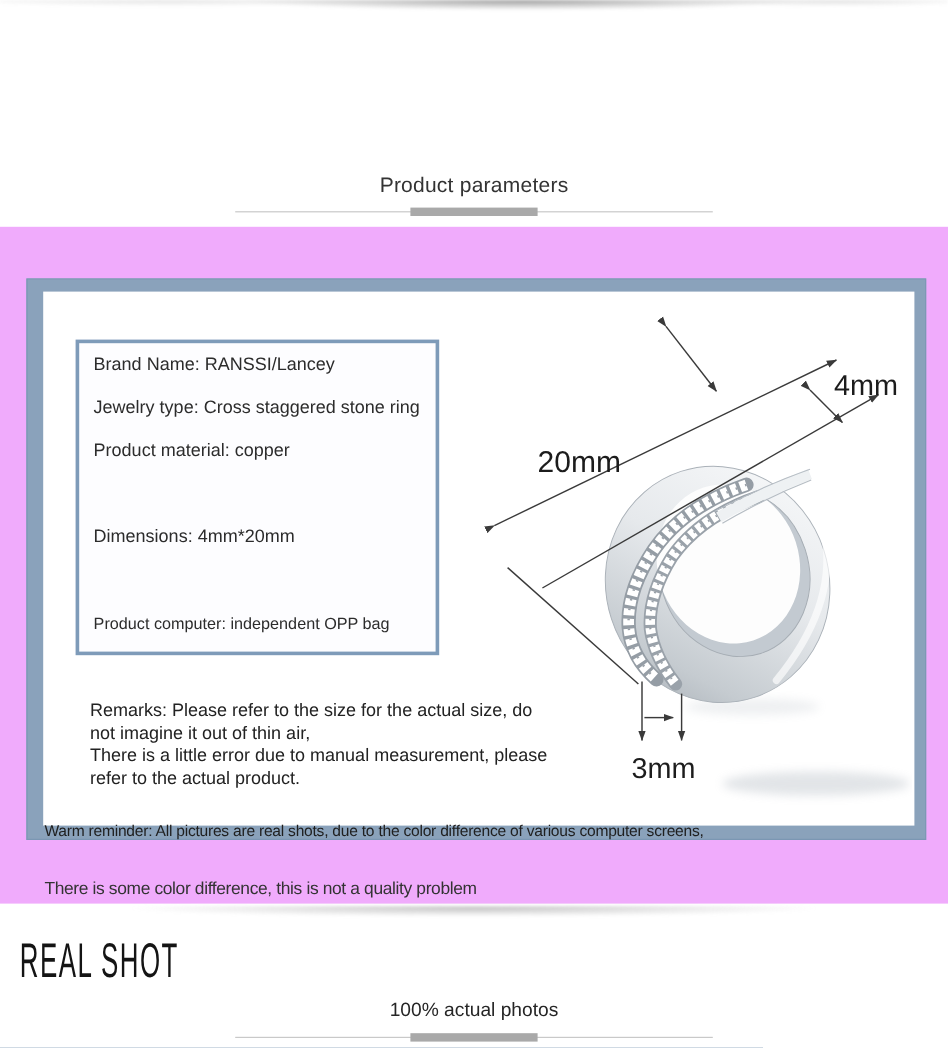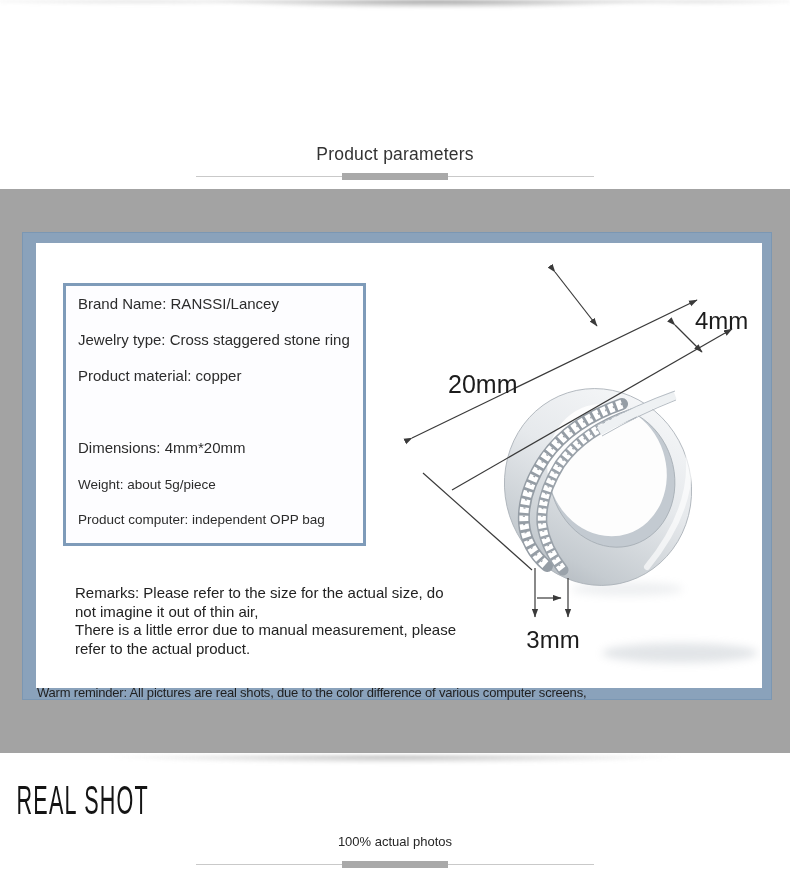--- a/index.html
+++ b/index.html
@@ -18,21 +18,21 @@
   .page-title{
     position:absolute;top:144px;left:0;width:790px;text-align:center;
     font-size:17.5px;color:#333;letter-spacing:.2px;
   }
   .divider{position:absolute;left:196px;width:398px;height:12px;}
   .divider .line{position:absolute;top:6px;left:0;width:100%;height:1px;background:#c9c9c9;}
   .divider .bar{position:absolute;top:3px;left:50%;transform:translateX(-50%);width:106px;height:7px;background:#a9a9a9;}
   .divider1{top:170px;}
   .divider2{top:858px;left:196px;}
   
-  .panel{position:absolute;top:189px;left:0;width:790px;height:564px;background:#a3a3a3;}
+  .panel{position:absolute;top:189px;left:0;width:790px;height:564px;background:#f0abfc;}
   .frame{position:absolute;top:43px;left:22px;width:750px;height:468px;background:#8aa2bb;box-shadow:inset 0 0 0 1px #7b97b3;}
   .inner{position:absolute;top:11px;left:14px;width:726px;height:445px;background:#ffffff;}
   
   .spec-box{
     position:absolute;top:40px;left:27px;width:303px;height:263px;
     border:3px solid #7e9bb9;background:#fdfdff;box-sizing:border-box;
   }
   .spec-row{position:absolute;left:12px;width:285px;line-height:20px;color:#2c2c2c;white-space:nowrap;}
   .fs15{font-size:15px;}
   .fs13{font-size:13.5px;}
@@ -50,21 +50,21 @@
     position:absolute;top:755px;left:0;width:790px;height:20px;
     background:radial-gradient(ellipse 360px 9px at 50% 2px, rgba(110,110,110,.38), rgba(160,160,160,.14) 58%, rgba(255,255,255,0) 80%);
     filter:blur(1.5px);
   }
   
   .real-shot{position:absolute;top:780px;left:0;width:790px;height:44px;text-align:left;}
   .real-shot span{
     display:inline-block;font-size:27px;font-weight:500;letter-spacing:1.5px;color:#141414;
     transform:scale(.8,1.5);transform-origin:50% 10%;
   }
-  .real-sub{position:absolute;top:834px;left:0;width:790px;text-align:center;font-size:13px;color:#262626;}
+  .real-sub{position:absolute;top:834px;left:0;width:790px;text-align:center;font-size:16px;color:#262626;}
 </style>
 </head>
 <body>
 
 <div class="top-shadow"></div>
 
 <div class="page-title">Product parameters</div>
 
 <div class="divider divider1">
   <div class="line"></div>
@@ -73,21 +73,20 @@
 
 <div class="panel">
   <div class="frame">
     <div class="inner">
 
       <div class="spec-box">
         <div class="spec-row fs15" style="top:8px">Brand Name: RANSSI/Lancey</div>
         <div class="spec-row fs15" style="top:44px">Jewelry type: Cross staggered stone ring</div>
         <div class="spec-row fs15" style="top:80px">Product material: copper</div>
         <div class="spec-row fs15" style="top:152px">Dimensions: 4mm*20mm</div>
-        <div class="spec-row fs13" style="top:189px">Weight: about 5g/piece</div>
         <div class="spec-row fs13" style="top:224px">Product computer: independent OPP bag</div>
       </div>
 
       <div class="remarks">
         <div>Remarks: Please refer to the size for the actual size, do</div>
         <div>not imagine it out of thin air,</div>
         <div>There is a little error due to manual measurement, please</div>
         <div>refer to the actual product.</div>
       </div>
 
@@ -143,20 +142,21 @@
 
         <text class="dim-text" x="53" y="148" font-size="25">20mm</text>
         <text class="dim-text" x="300" y="84" font-size="24">4mm</text>
         <text class="dim-text" x="158" y="403" font-size="24" text-anchor="middle">3mm</text>
       </svg>
 
     </div>
   </div>
 
   <div class="warm warm-l1">Warm reminder: All pictures are real shots, due to the color difference of various computer screens,</div>
+  <div class="warm warm-l3">There is some color difference, this is not a quality problem</div>
 </div>
 
 <div class="panel-shadow"></div>
 
 <div class="real-shot">
   <span>REAL SHOT</span>
 </div>
 <div class="real-sub">100% actual photos</div>
 
 <div class="divider divider2">

